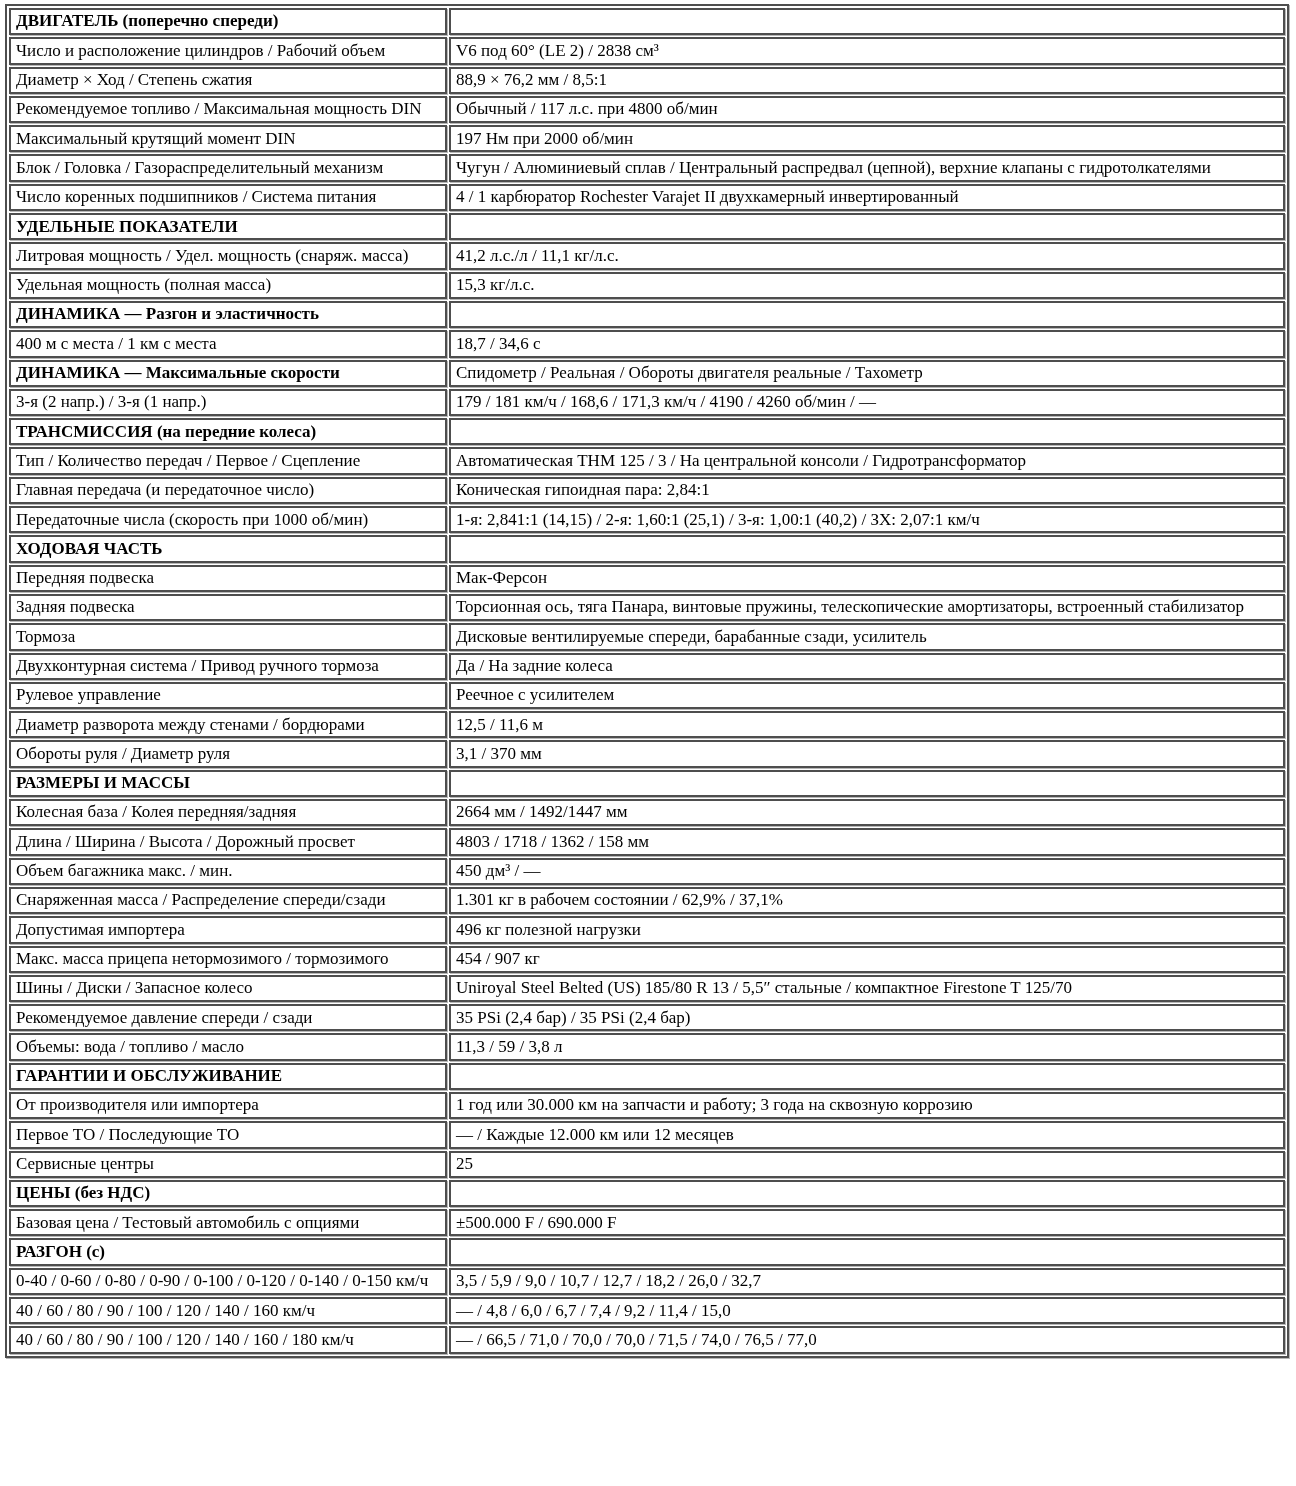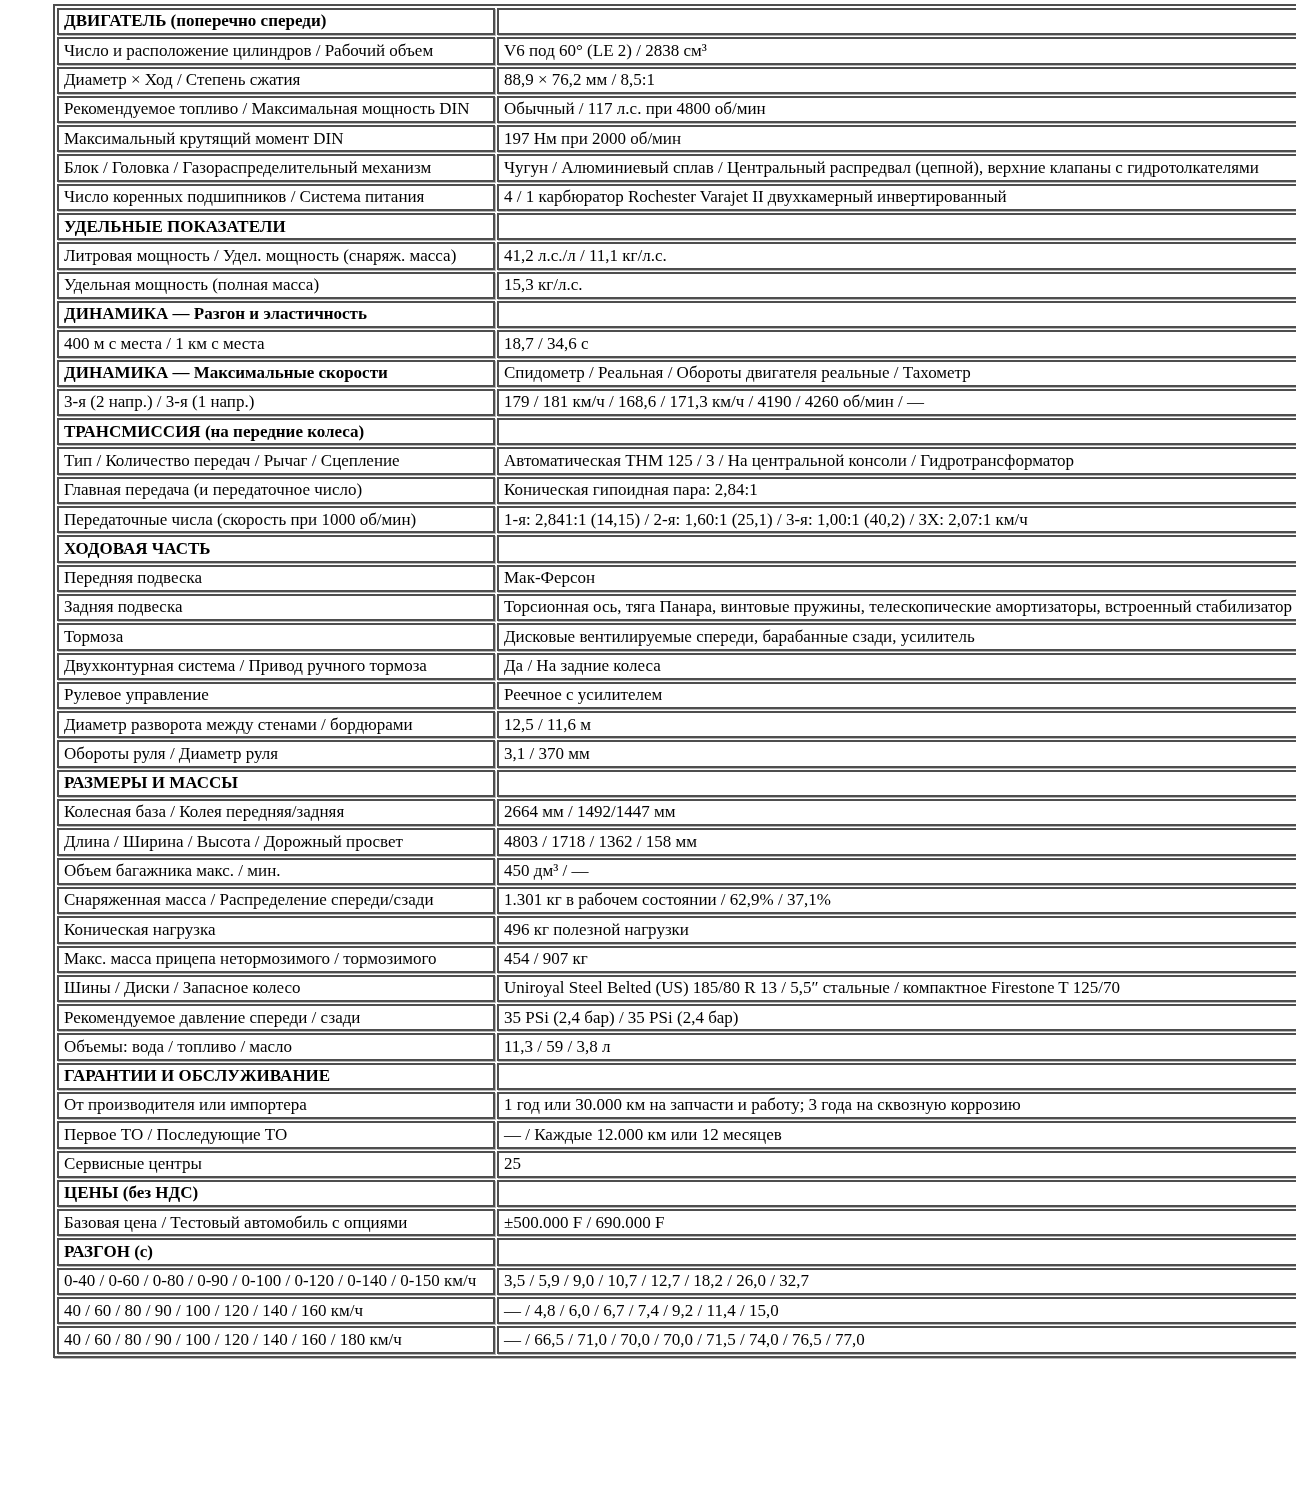--- a/index.html
+++ b/index.html
@@ -7,21 +7,20 @@
     padding: 0;
     background: #ffffff;
     font-family: "Liberation Serif", "DejaVu Serif", serif;
   }
   .page {
     width: 1080px;
     height: 1486px;
     box-sizing: border-box;
     padding: 4px 5px;
     background: #ffffff;
-    margin-left: 48px;
   }
   table.spec {
     border-collapse: separate;
     border-spacing: 2px;
     table-layout: fixed;
     width: 1284px;
     background: #ffffff;
     border: 2px solid #4e4e4e;
     box-shadow: 1px 1px 0 #b7b7b7;
   }
@@ -108,21 +107,21 @@
         </tr>
         <tr class="data-row">
           <td class="label-cell">3-я (2 напр.) / 3-я (1 напр.)</td>
           <td class="value-cell">179 / 181 км/ч / 168,6 / 171,3 км/ч / 4190 / 4260 об/мин / —</td>
         </tr>
         <tr class="section">
           <td class="label-cell">ТРАНСМИССИЯ (на передние колеса)</td>
           <td class="value-cell"></td>
         </tr>
         <tr class="data-row">
-          <td class="label-cell">Тип / Количество передач / Рычаг / Сцепление</td>
+          <td class="label-cell">Тип / Количество передач / Первое / Сцепление</td>
           <td class="value-cell">Автоматическая THM 125 / 3 / На центральной консоли / Гидротрансформатор</td>
         </tr>
         <tr class="data-row">
           <td class="label-cell">Главная передача (и передаточное число)</td>
           <td class="value-cell">Коническая гипоидная пара: 2,84:1</td>
         </tr>
         <tr class="data-row">
           <td class="label-cell">Передаточные числа (скорость при 1000 об/мин)</td>
           <td class="value-cell">1-я: 2,841:1 (14,15) / 2-я: 1,60:1 (25,1) / 3-я: 1,00:1 (40,2) / ЗХ: 2,07:1 км/ч</td>
         </tr>
@@ -172,21 +171,21 @@
         </tr>
         <tr class="data-row">
           <td class="label-cell">Объем багажника макс. / мин.</td>
           <td class="value-cell">450 дм³ / —</td>
         </tr>
         <tr class="data-row">
           <td class="label-cell">Снаряженная масса / Распределение спереди/сзади</td>
           <td class="value-cell">1.301 кг в рабочем состоянии / 62,9% / 37,1%</td>
         </tr>
         <tr class="data-row">
-          <td class="label-cell">Коническая нагрузка</td>
+          <td class="label-cell">Допустимая импортера</td>
           <td class="value-cell">496 кг полезной нагрузки</td>
         </tr>
         <tr class="data-row">
           <td class="label-cell">Макс. масса прицепа нетормозимого / тормозимого</td>
           <td class="value-cell">454 / 907 кг</td>
         </tr>
         <tr class="data-row">
           <td class="label-cell">Шины / Диски / Запасное колесо</td>
           <td class="value-cell">Uniroyal Steel Belted (US) 185/80 R 13 / 5,5″ стальные / компактное Firestone T 125/70</td>
         </tr>

